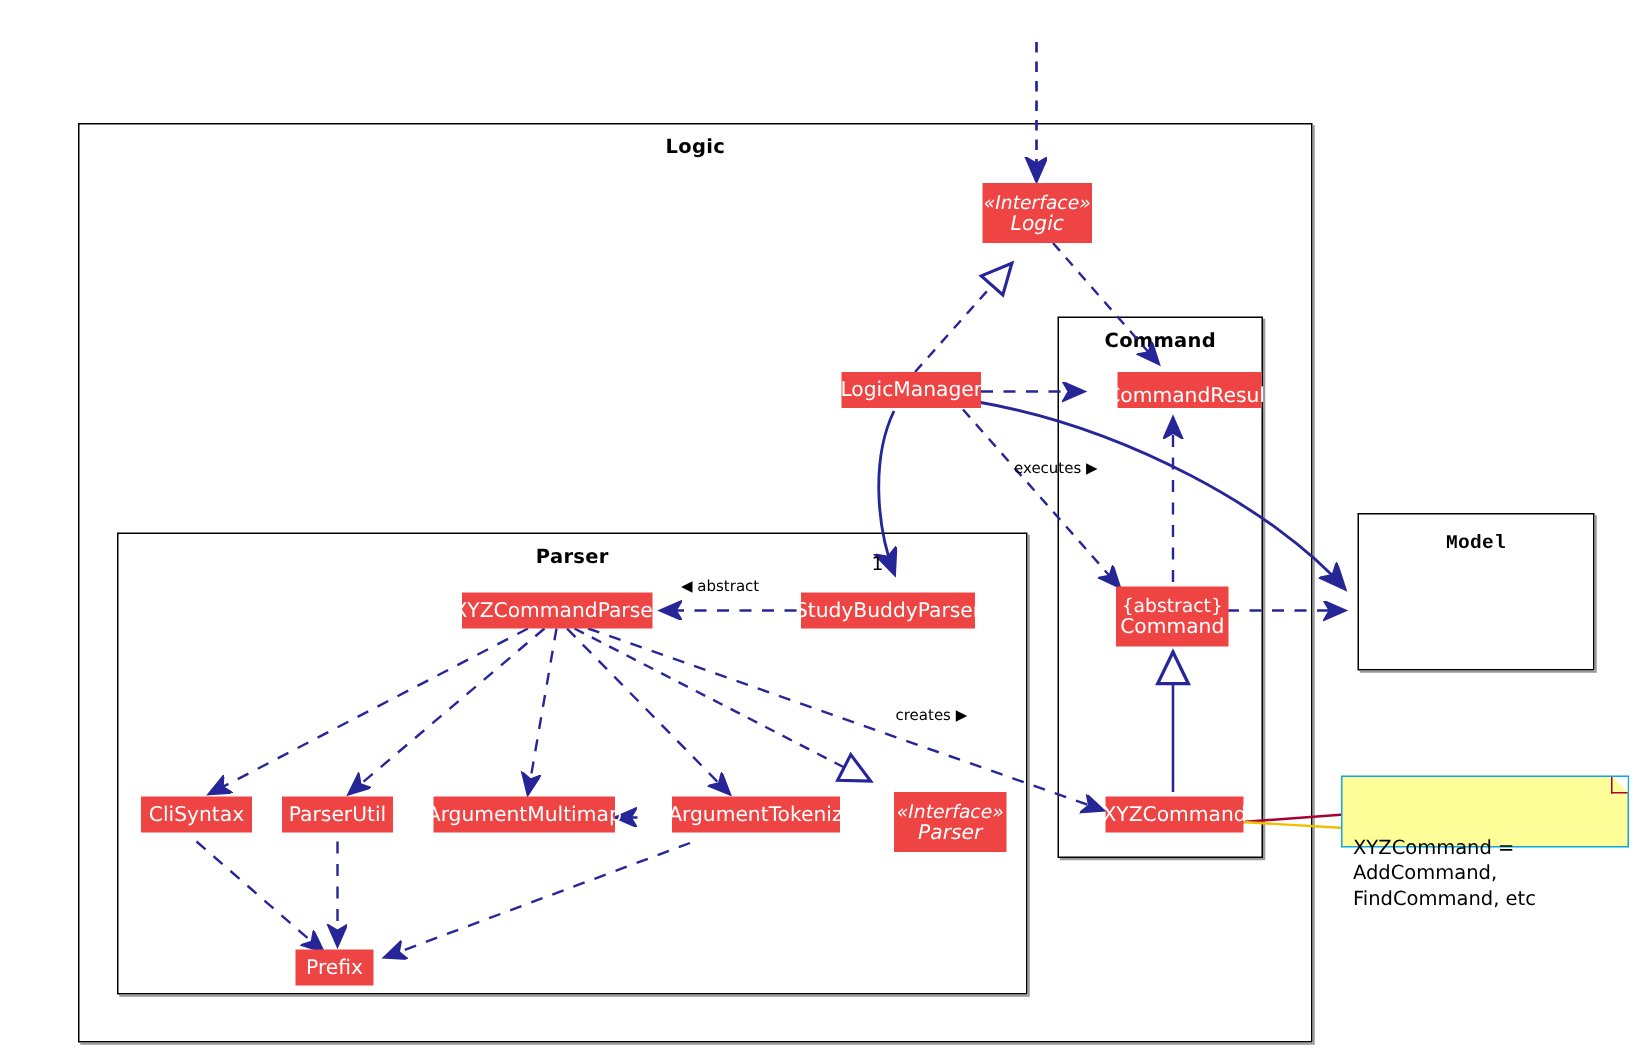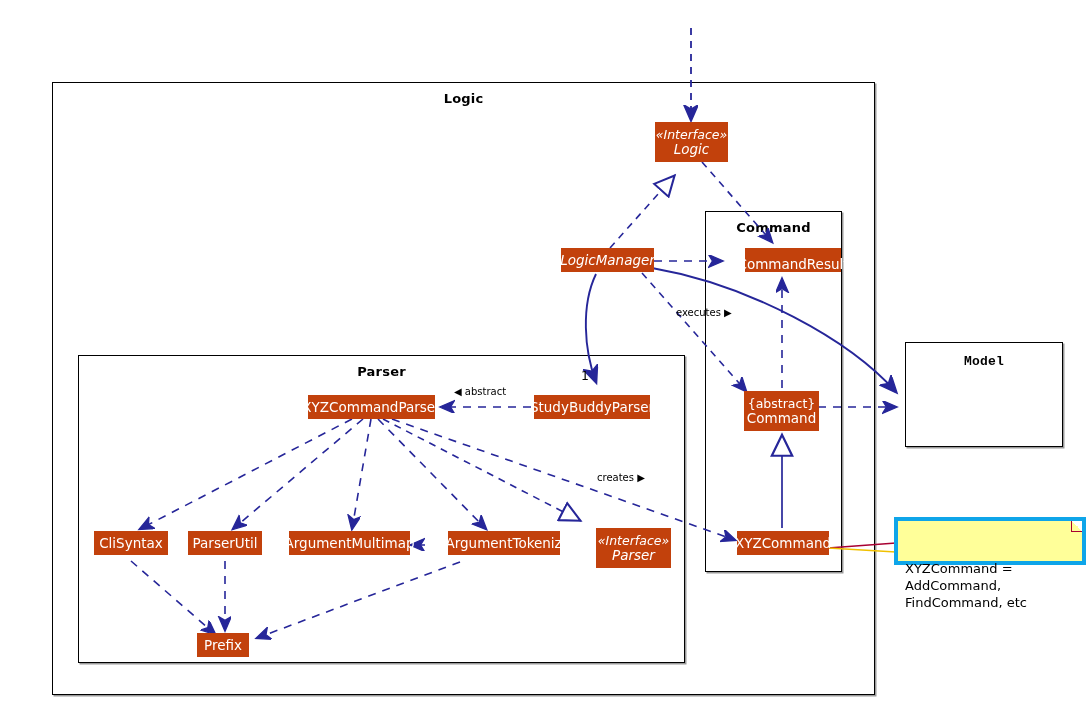--- a/index.html
+++ b/index.html
@@ -31,21 +31,21 @@
     text-align: center;
     font-weight: bold;
     font-size: 13px;
     color: #000000;
     letter-spacing: 0.2px;
   }
   
   .cls {
     position: absolute;
     box-sizing: border-box;
-    background: #c2410c;
+    background: #ef4444;
     color: #ffffff;
     font-size: 13.5px;
     line-height: 15px;
     text-align: center;
     display: flex;
     flex-direction: column;
     align-items: center;
     justify-content: center;
     white-space: nowrap;
     padding: 0 3px;
@@ -54,21 +54,21 @@
     font-style: italic;
     font-size: 12.5px;
   }
   .cls .nm { font-size: 13.5px; }
   .cls.italicname .nm { font-style: italic; }
   
   .note {
     position: absolute;
     box-sizing: border-box;
     background: #ffff99;
-    border: 4px solid #0ea5e9;
+    border: 1px solid #0ea5e9;
     color: #000000;
     font-size: 13px;
     line-height: 17px;
     padding: 5px 7px 4px 7px;
     white-space: pre-line;
   }
   .note-fold {
     position: absolute;
     top: 0;
     right: 0;
@@ -179,21 +179,21 @@
 
     <path d="M798,548 L866,543" fill="none" stroke="#a80032" stroke-width="1.6"></path>
     <path d="M798,548 L866,552" fill="none" stroke="#f0c000" stroke-width="1.6"></path>
   </svg>
 
   <div class="cls italicname" style="left:625px; top:122px; width:73px; height:40px;">
     <span class="stereo">«Interface»</span>
     <span class="nm">Logic</span>
   </div>
 
-  <div class="cls" style="left:531px; top:248px; width:93px; height:24px;font-style:italic;">
+  <div class="cls" style="left:531px; top:248px; width:93px; height:24px;">
     <span class="nm">LogicManager</span>
   </div>
 
   <div class="cls" style="left:715px; top:248px; width:96px; height:24px;justify-content:flex-end;">
     <span class="nm">CommandResult</span>
   </div>
 
   <div class="cls" style="left:714px; top:391px; width:75px; height:40px;">
     <span class="stereo" style="font-style:normal;">{abstract}</span>
     <span class="nm">Command</span>

